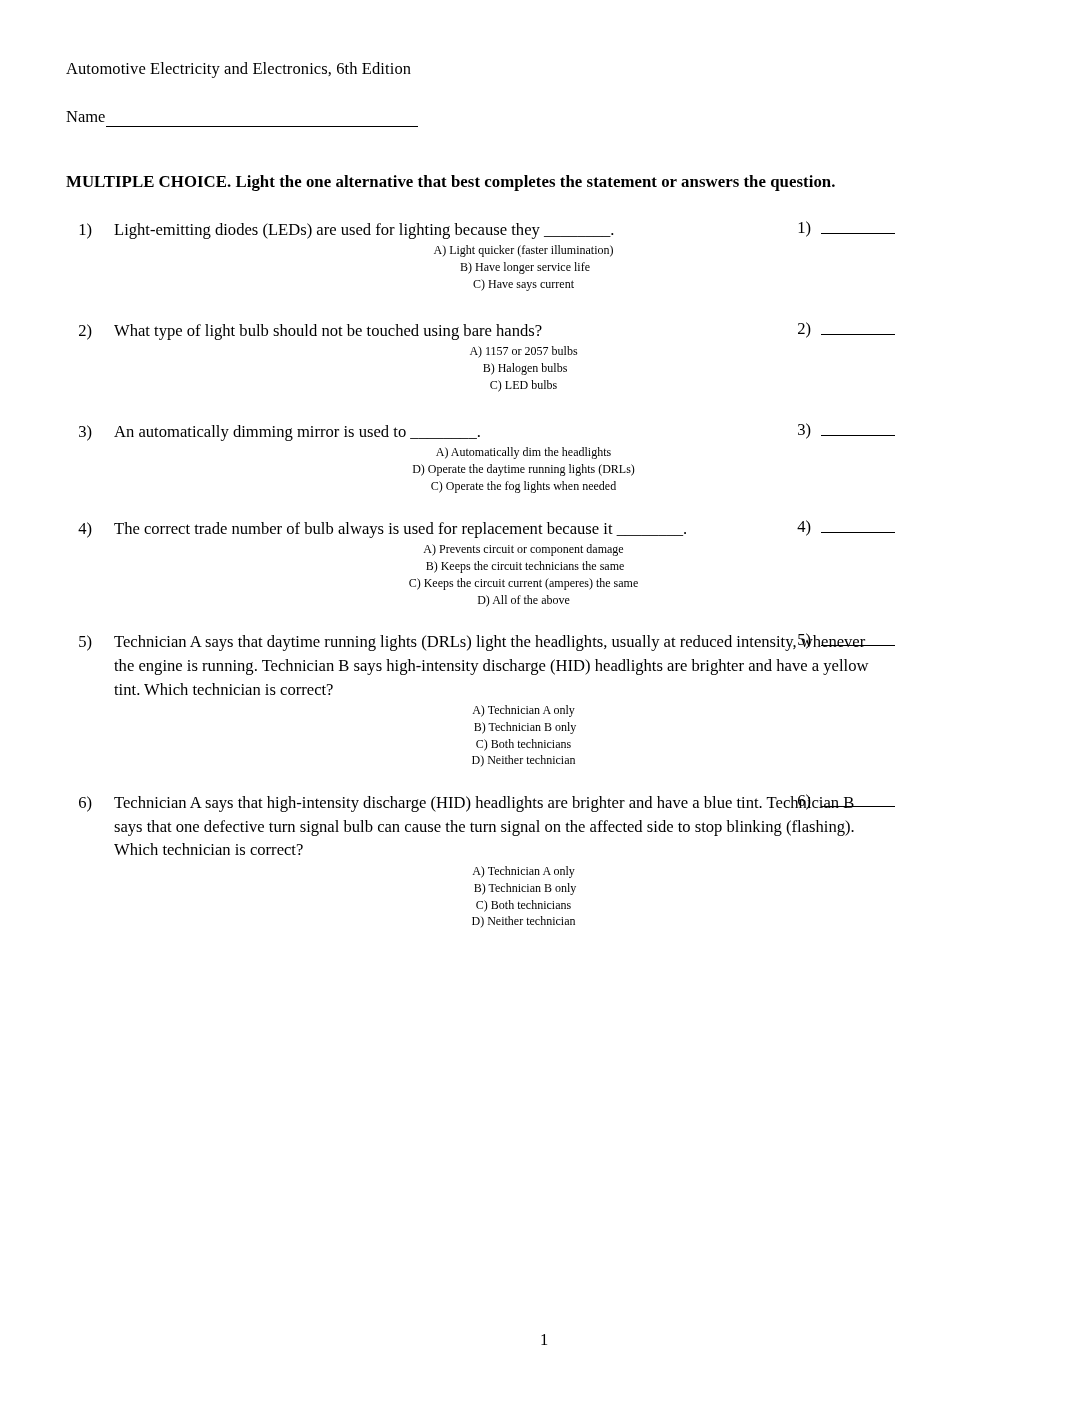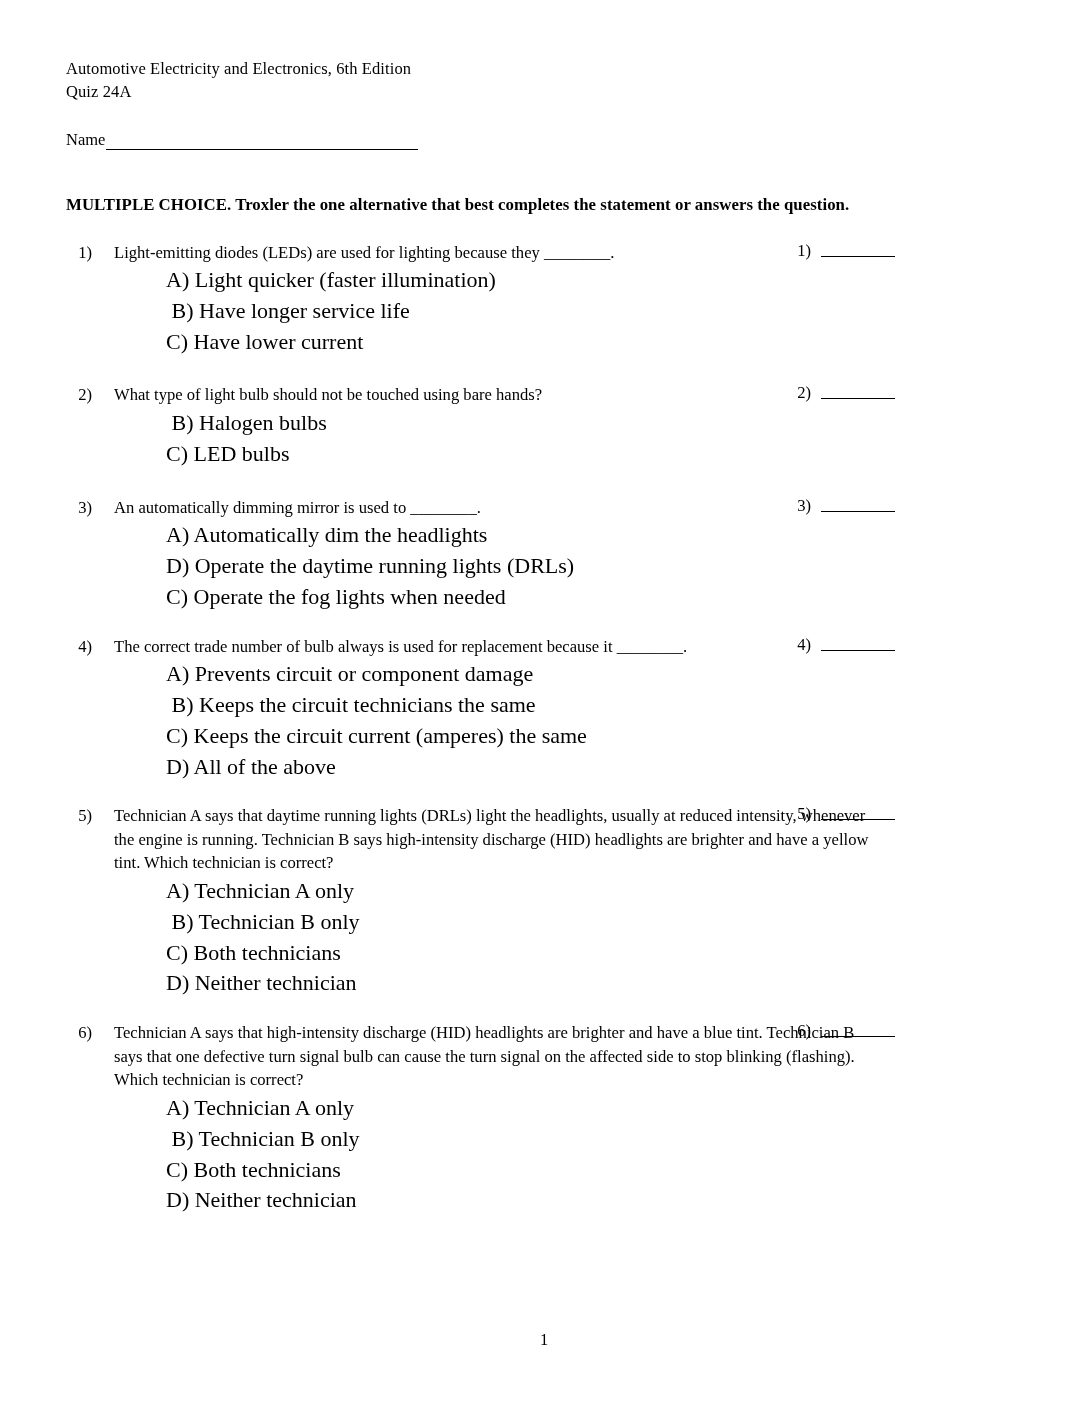--- a/index.html
+++ b/index.html
@@ -74,23 +74,24 @@
   }
   .q-text {
     margin-left: 22px;
     text-align: left;
   }
   .choices {
     margin-top: 1px;
     padding-left: 100px;
   }
   .choice {
-    font-size: 22px;
+    font-size: 12px;
     line-height: 1.40;
     white-space: pre;
+    text-align: center;
   }
   .answer-slot {
     position: absolute;
     right: 0;
     top: 0;
     display: flex;
     align-items: flex-start;
     font-size: 16.6px;
   }
   .ans-num {
@@ -111,57 +112,57 @@
     font-size: 16.5px;
   }
 </style>
 </head>
 <body>
 
 <div class="page">
 
   <div class="header-block">
     <div>Automotive Electricity and Electronics, 6th Edition</div>
-    <div>Quiz 24A</div>
   </div>
 
   <div class="name-row">
     <span class="name-label">Name</span>
     <span class="name-line"></span>
   </div>
 
-  <div class="instructions">MULTIPLE CHOICE.  Troxler the one alternative that best completes the statement or answers the question.</div>
+  <div class="instructions">MULTIPLE CHOICE.  Light the one alternative that best completes the statement or answers the question.</div>
 
   <div class="questions">
 
     <div class="question" style="margin-bottom:26px;">
       <div class="q-body">
         <div class="q-stem">
           <span class="q-num">1)</span>
           <span class="q-text">Light-emitting diodes (LEDs) are used for lighting because they ________.</span>
         </div>
         <div class="choices">
           <div class="choice">A) Light quicker (faster illumination)</div>
           <div class="choice"> B) Have longer service life</div>
-          <div class="choice">C) Have lower current</div>
+          <div class="choice">C) Have says current</div>
         </div>
       </div>
       <div class="answer-slot">
         <span class="ans-num">1)</span>
         <span class="ans-line"></span>
       </div>
     </div>
 
     <div class="question" style="margin-bottom:26px;">
       <div class="q-body">
         <div class="q-stem">
           <span class="q-num">2)</span>
           <span class="q-text">What type of light bulb should not be touched using bare hands?</span>
         </div>
         <div class="choices">
+          <div class="choice">A) 1157 or 2057 bulbs</div>
           <div class="choice"> B) Halogen bulbs</div>
           <div class="choice">C) LED bulbs</div>
         </div>
       </div>
       <div class="answer-slot">
         <span class="ans-num">2)</span>
         <span class="ans-line"></span>
       </div>
     </div>
 

